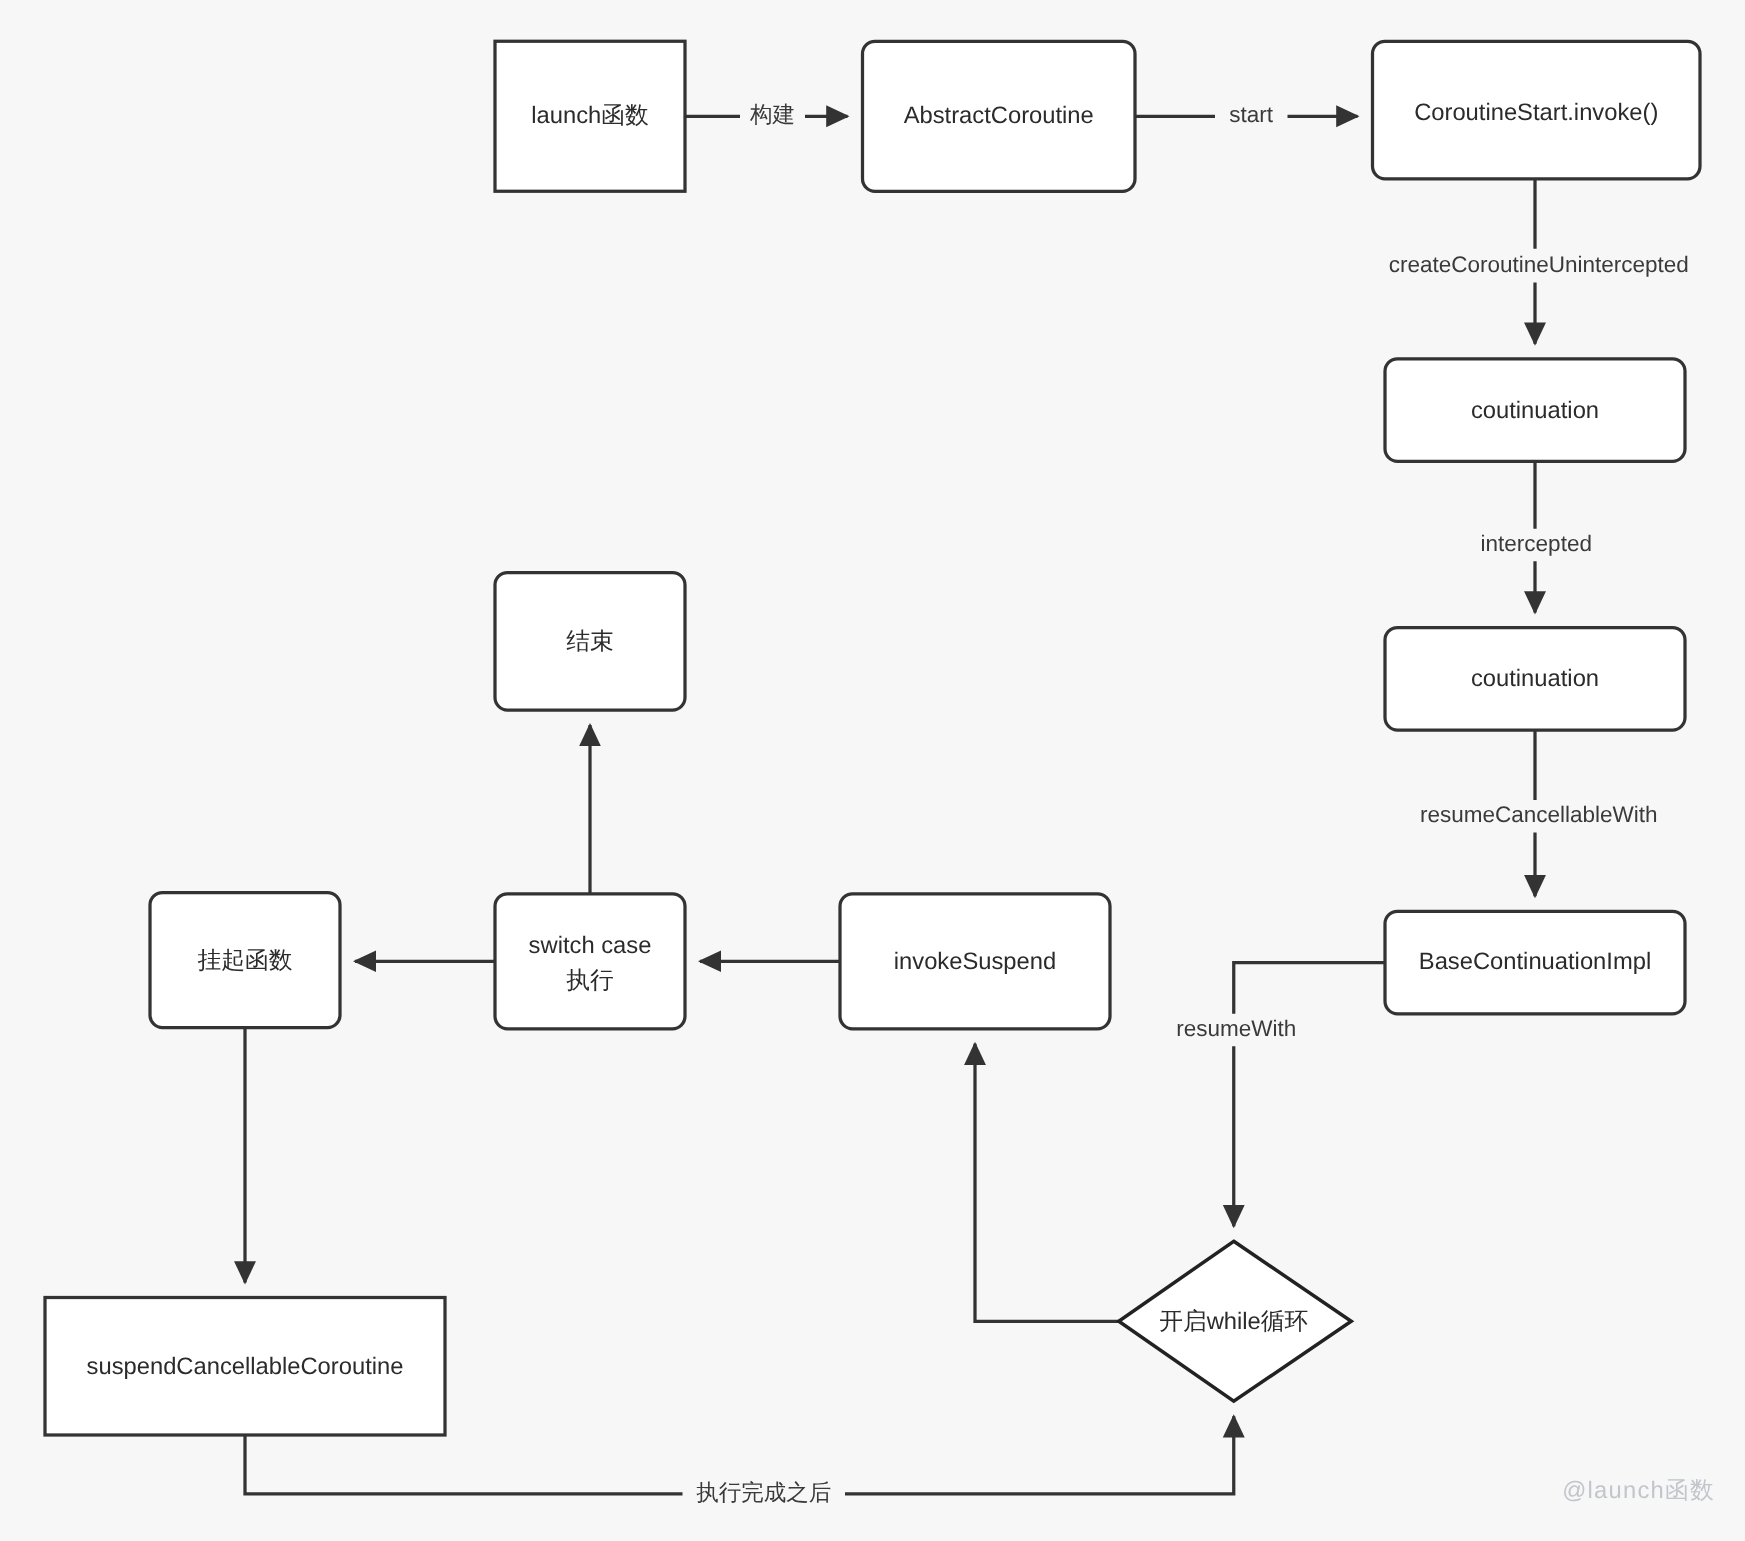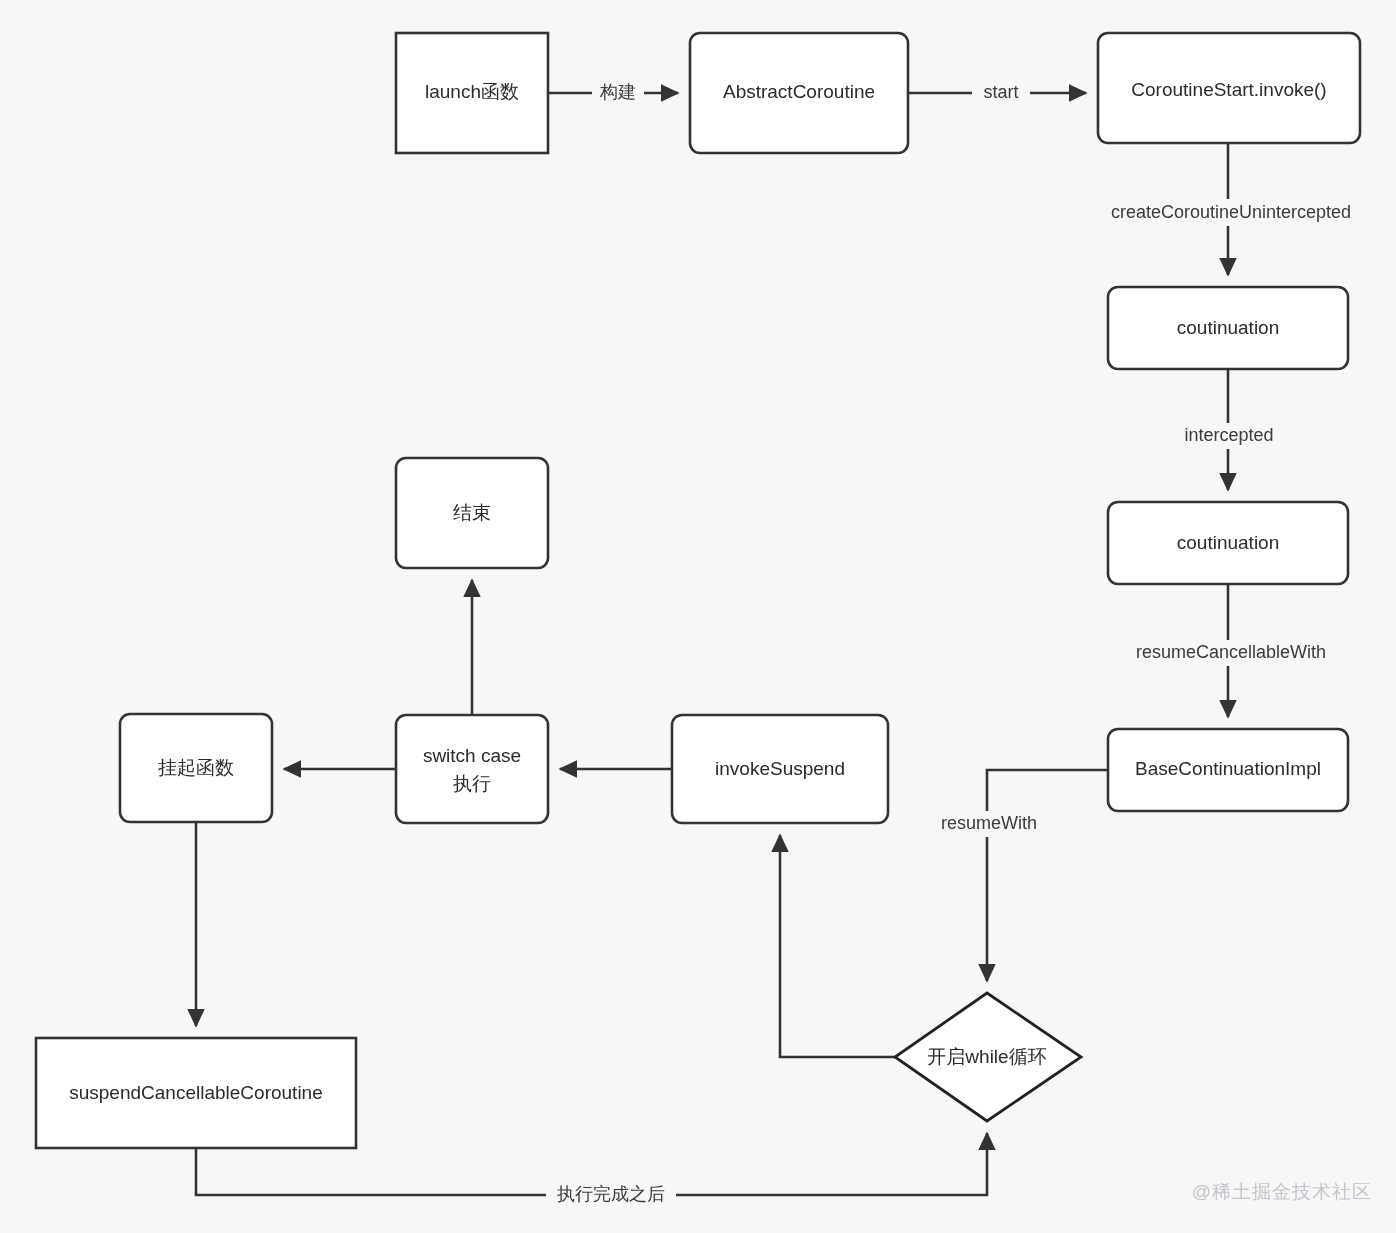--- a/index.html
+++ b/index.html
@@ -192,14 +192,14 @@
         <text class="node-text" x="472" y="514">结束</text>
       </g>
 
       <g>
         <rect class="node-rect" x="36" y="1038" width="320" height="110" rx="0"></rect>
         <text class="node-text" x="196" y="1094">suspendCancellableCoroutine</text>
       </g>
     </g>
   </svg>
 
-  <div class="watermark">@稀土掘金技术社区</div>
+  <div class="watermark">@launch函数</div>
 </div>
 
 </body></html>

